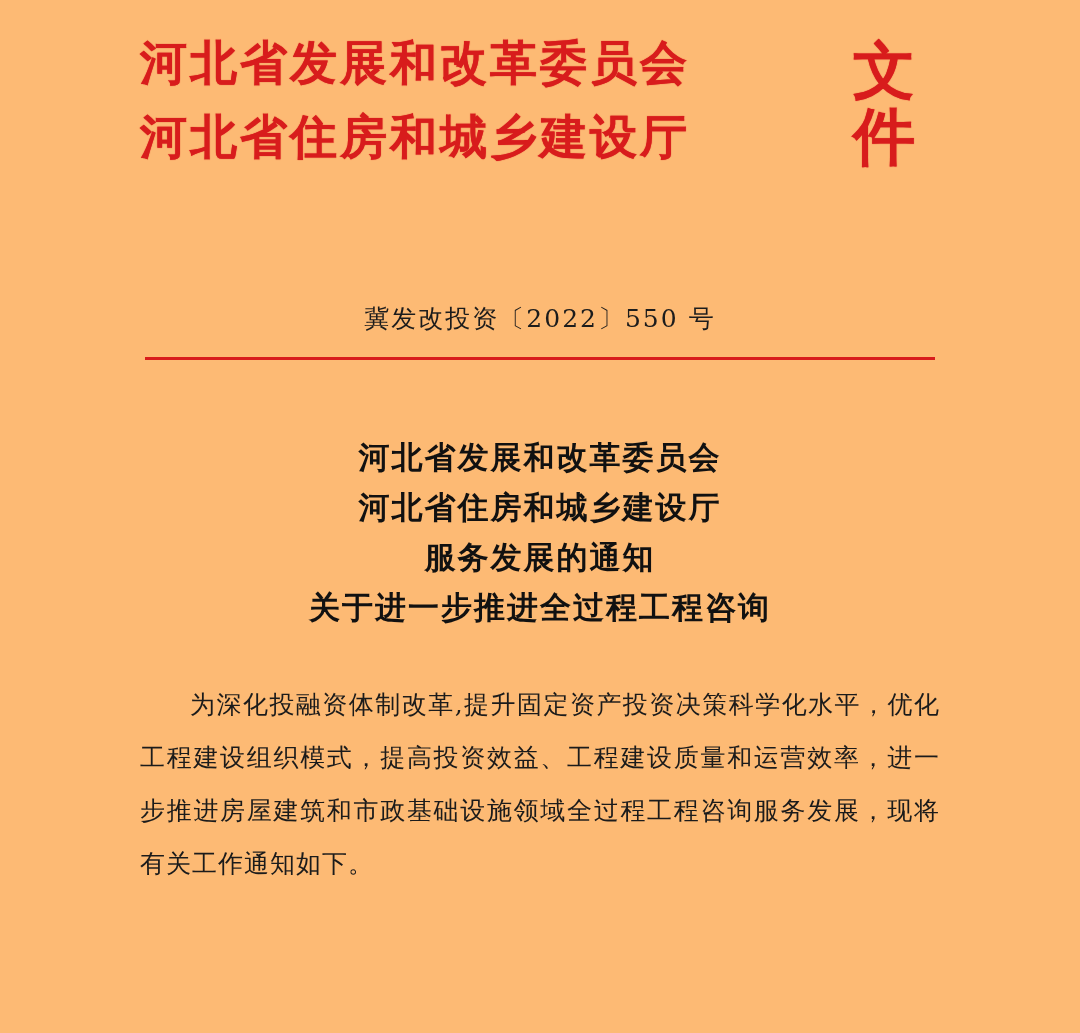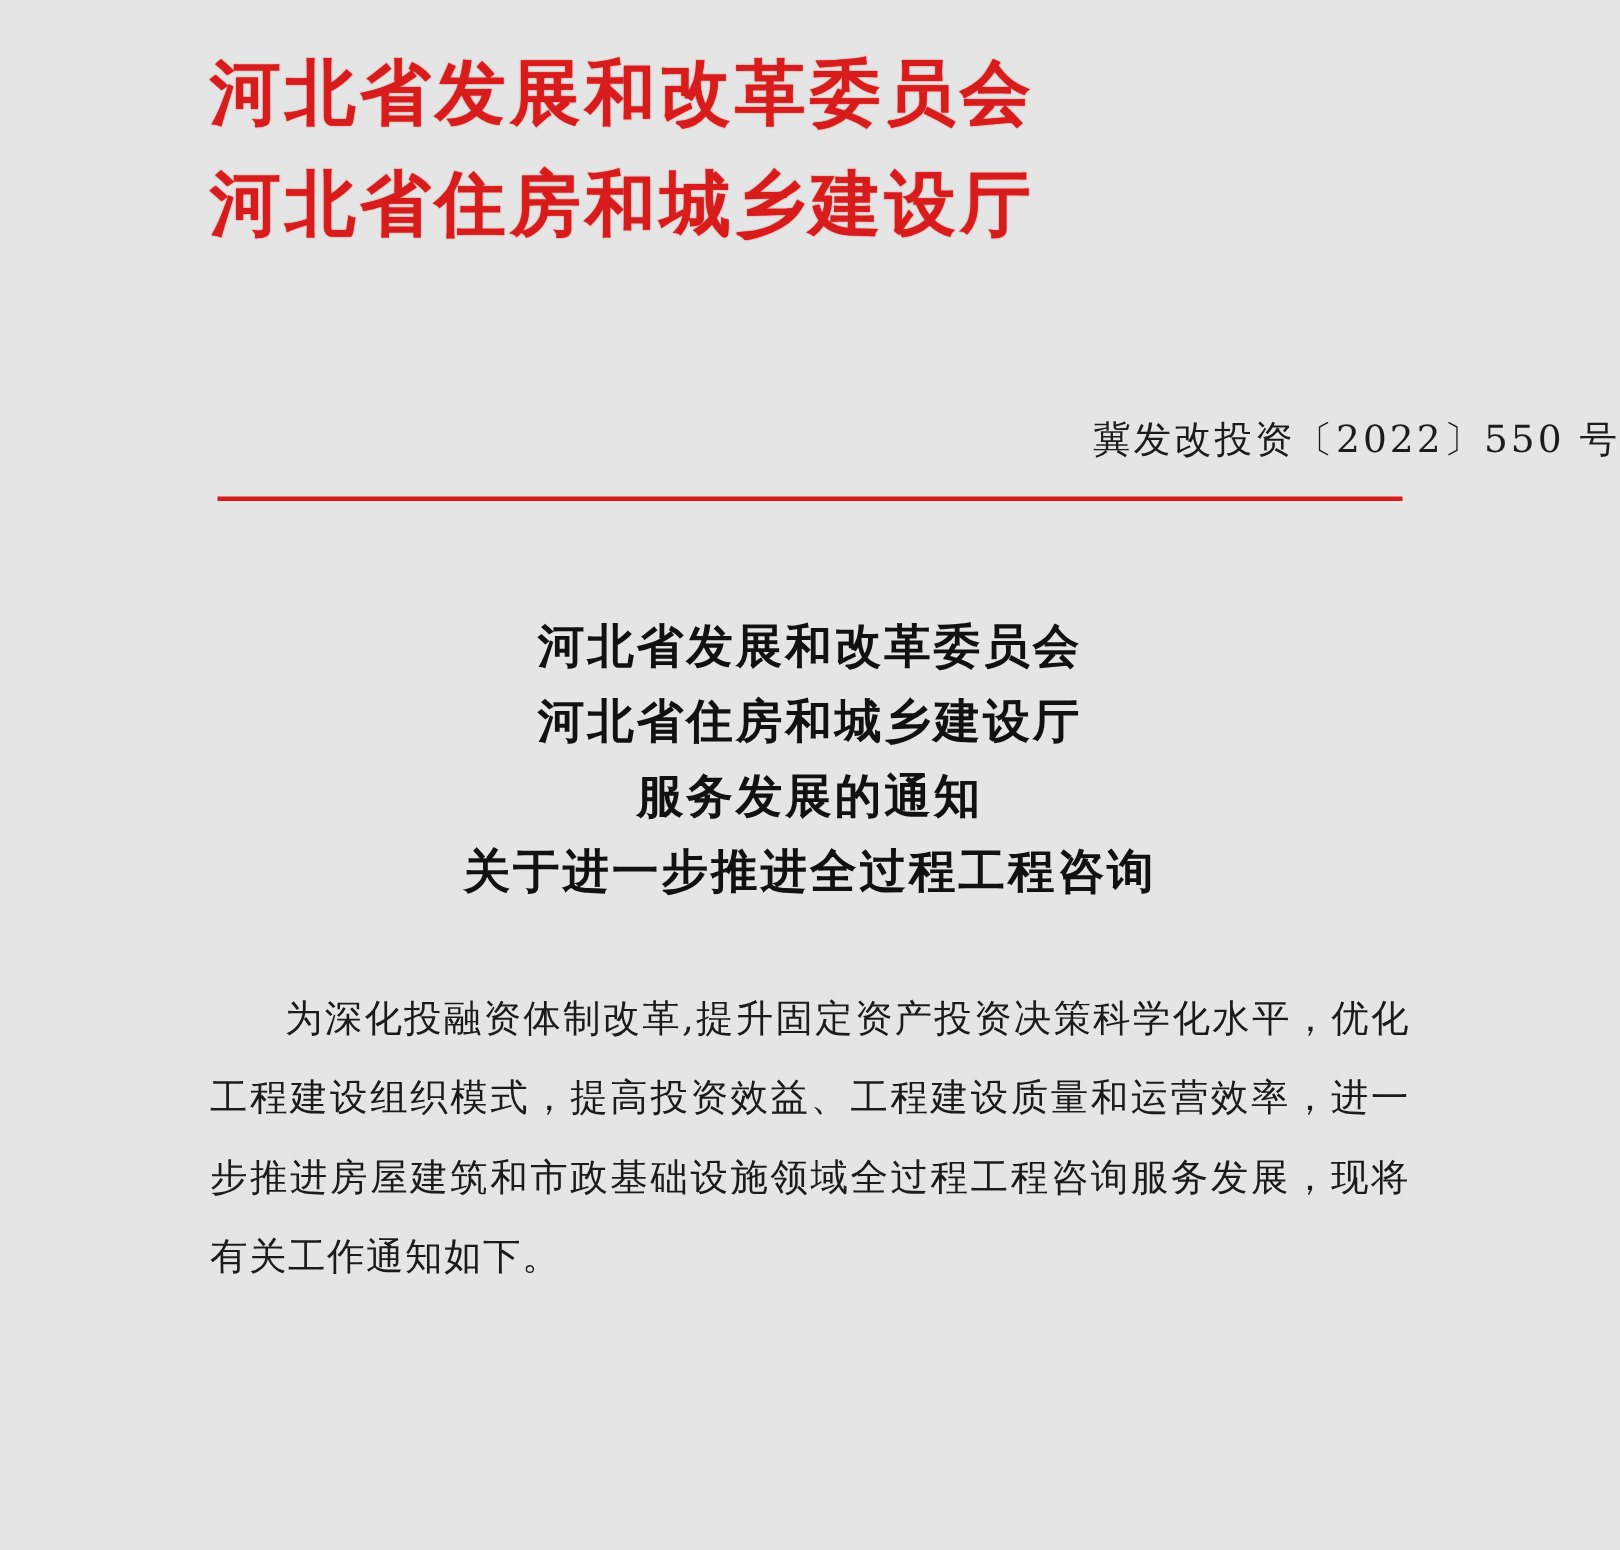--- a/index.html
+++ b/index.html
@@ -12,21 +12,21 @@
     height: 1033px;
     overflow: hidden;
     font-family: "DejaVu Serif", "Liberation Serif", serif;
     color: #1a1a1a;
     position: relative;
   }
   .page {
     position: relative;
     width: 1080px;
     height: 1033px;
-    background: #e5e5e5;
+    background: #fdba74;
     box-sizing: border-box;
   }
 
   
   .masthead {
     position: relative;
     padding-top: 26px;
     height: 200px;
   }
   .masthead-lines {
@@ -56,22 +56,22 @@
     font-size: 62px;
     line-height: 66px;
     letter-spacing: 2px;
     width: 80px;
     text-align: center;
     text-shadow: 0 0 1px #d81c1c;
   }
 
   
   .docnum-wrap {
-    margin-top: 50px;
-    text-align: right;
+    margin-top: 76px;
+    text-align: center;
     position: relative;
   }
   .docnum {
     font-size: 25px;
     letter-spacing: 2px;
     color: #1c1c1c;
     font-family: "DejaVu Serif", "Liberation Serif", serif;
   }
   .red-rule {
     margin: 22px auto 0 auto;
@@ -114,20 +114,21 @@
 </head>
 <body>
 
 <div class="page">
 
   <div class="masthead">
     <div class="masthead-lines">
       <div class="masthead-line">河北省发展和改革委员会</div>
       <div class="masthead-line">河北省住房和城乡建设厅</div>
     </div>
+    <div class="masthead-doc">文件</div>
   </div>
 
   <div class="docnum-wrap">
     <div class="docnum">冀发改投资〔2022〕550 号</div>
     <div class="red-rule"></div>
   </div>
 
   <div class="title-block">
     <div class="title-line">河北省发展和改革委员会</div>
     <div class="title-line">河北省住房和城乡建设厅</div>

